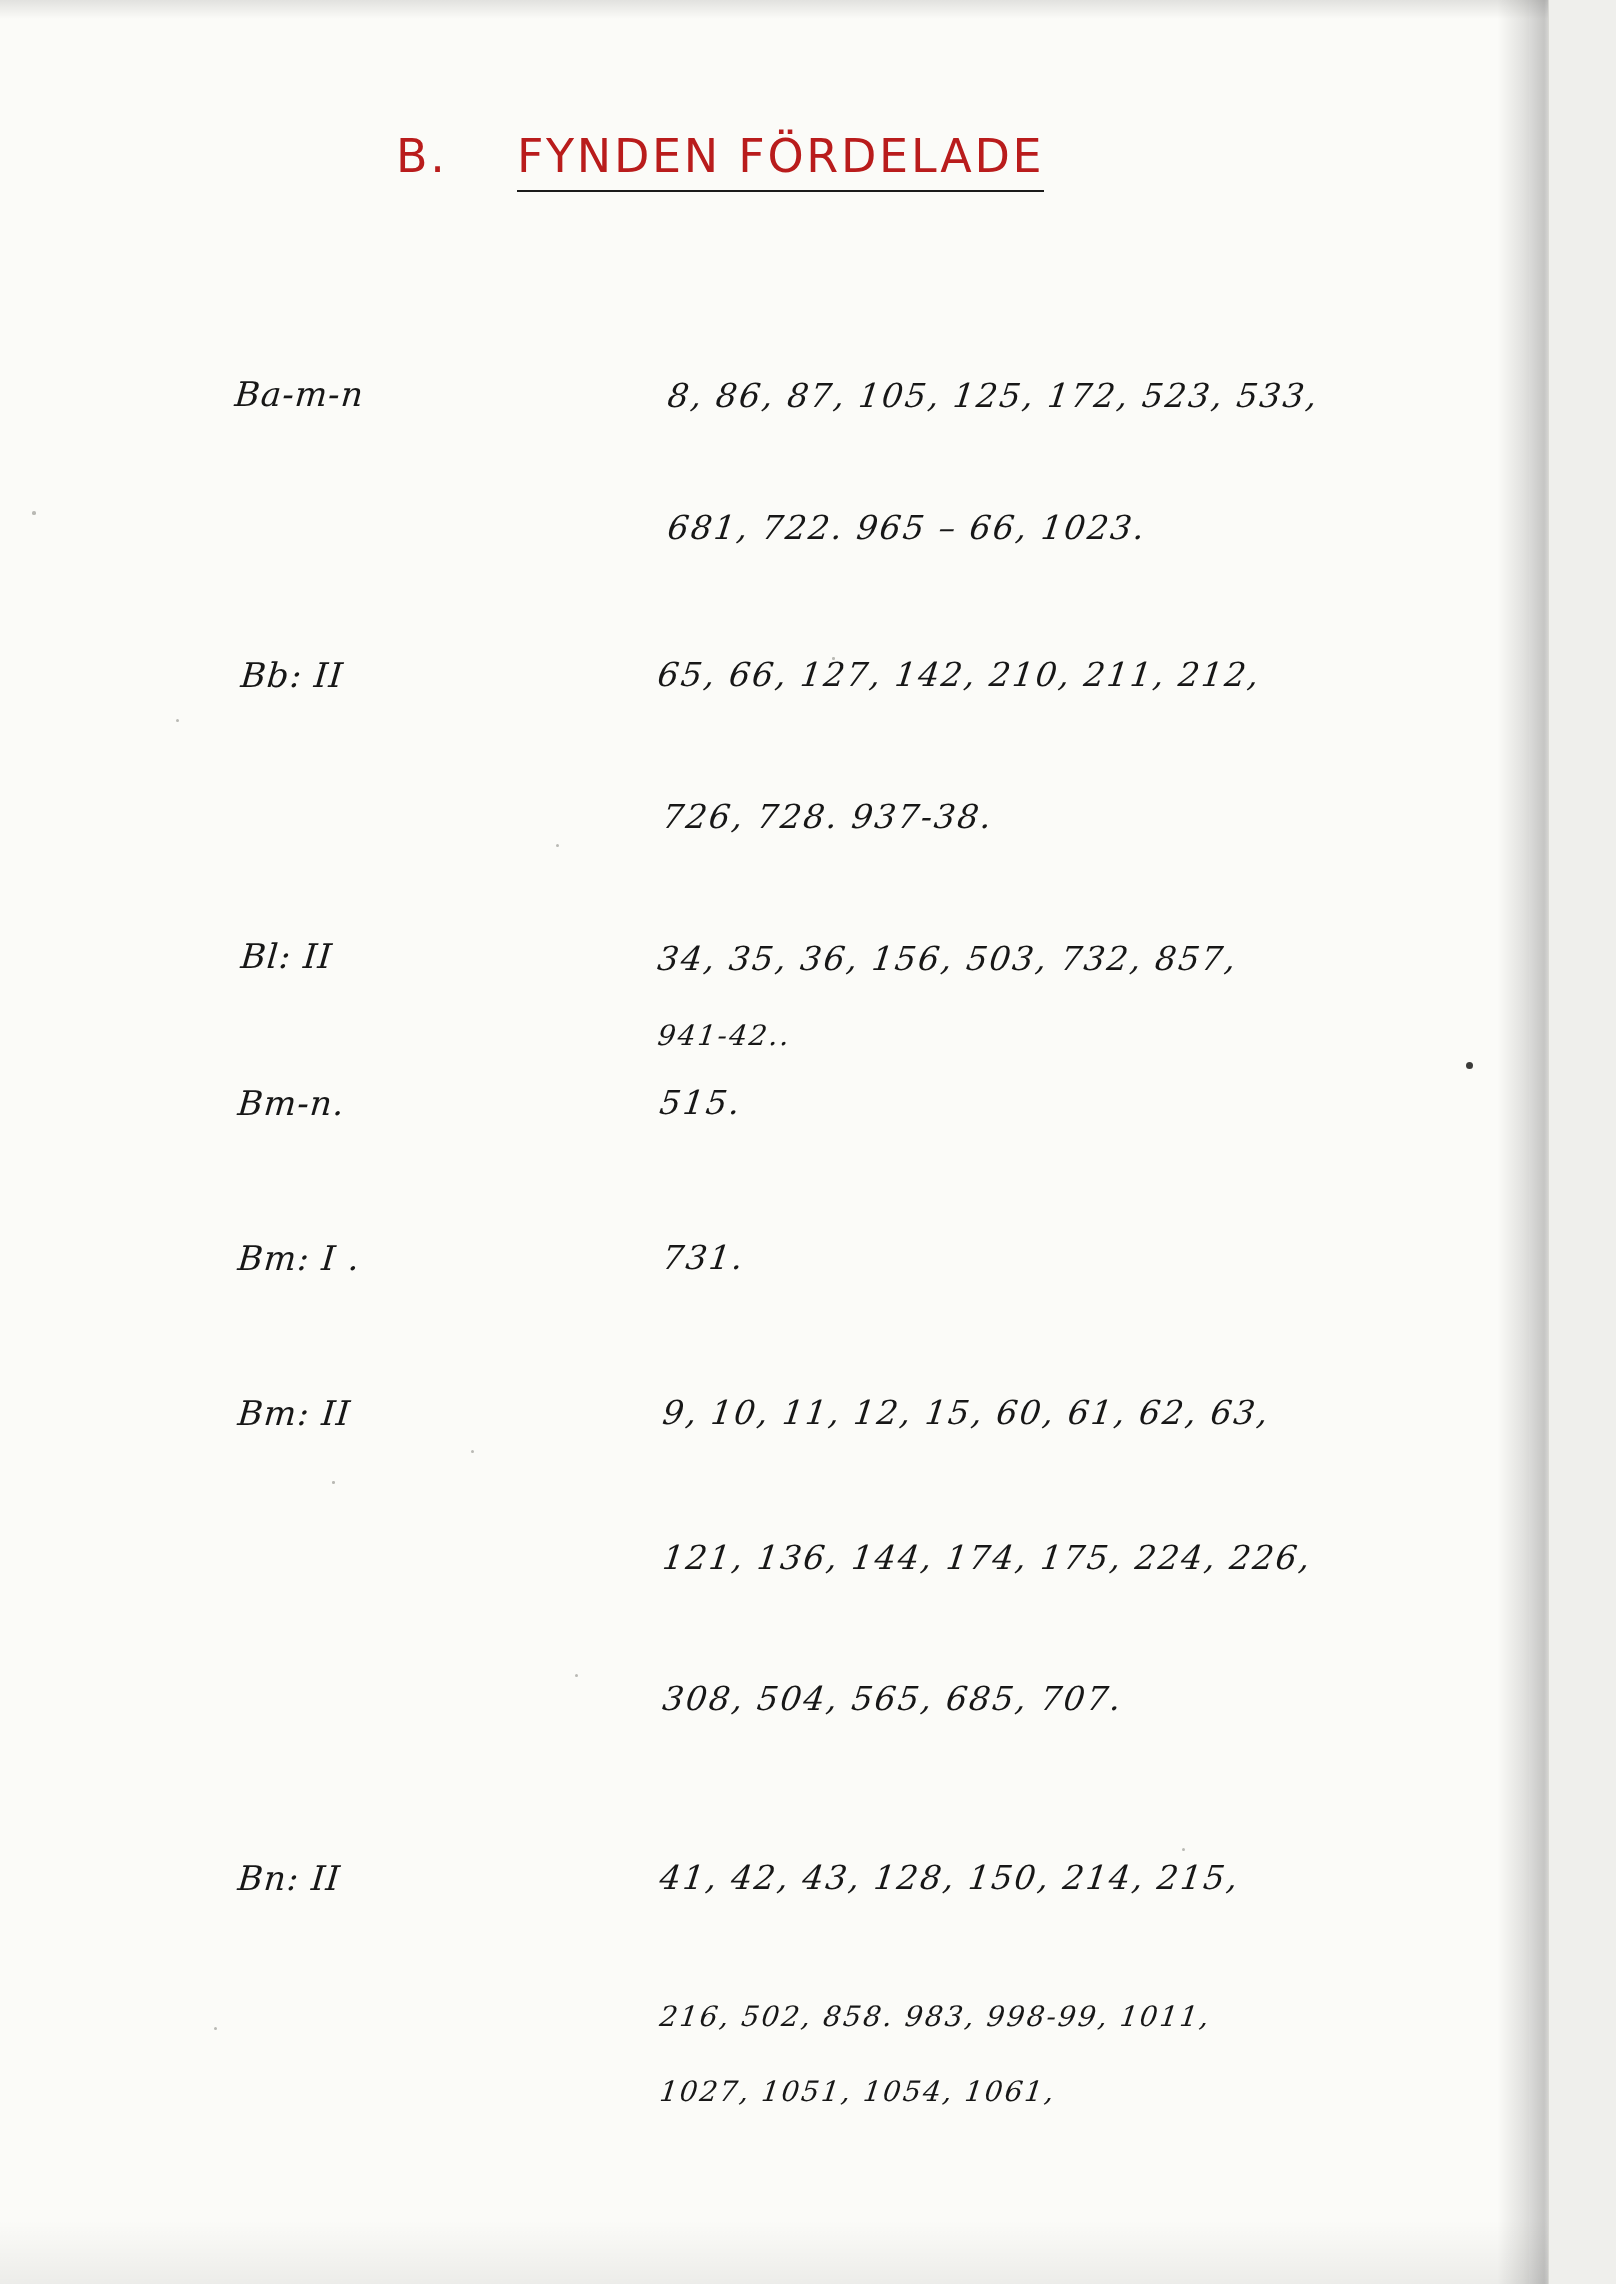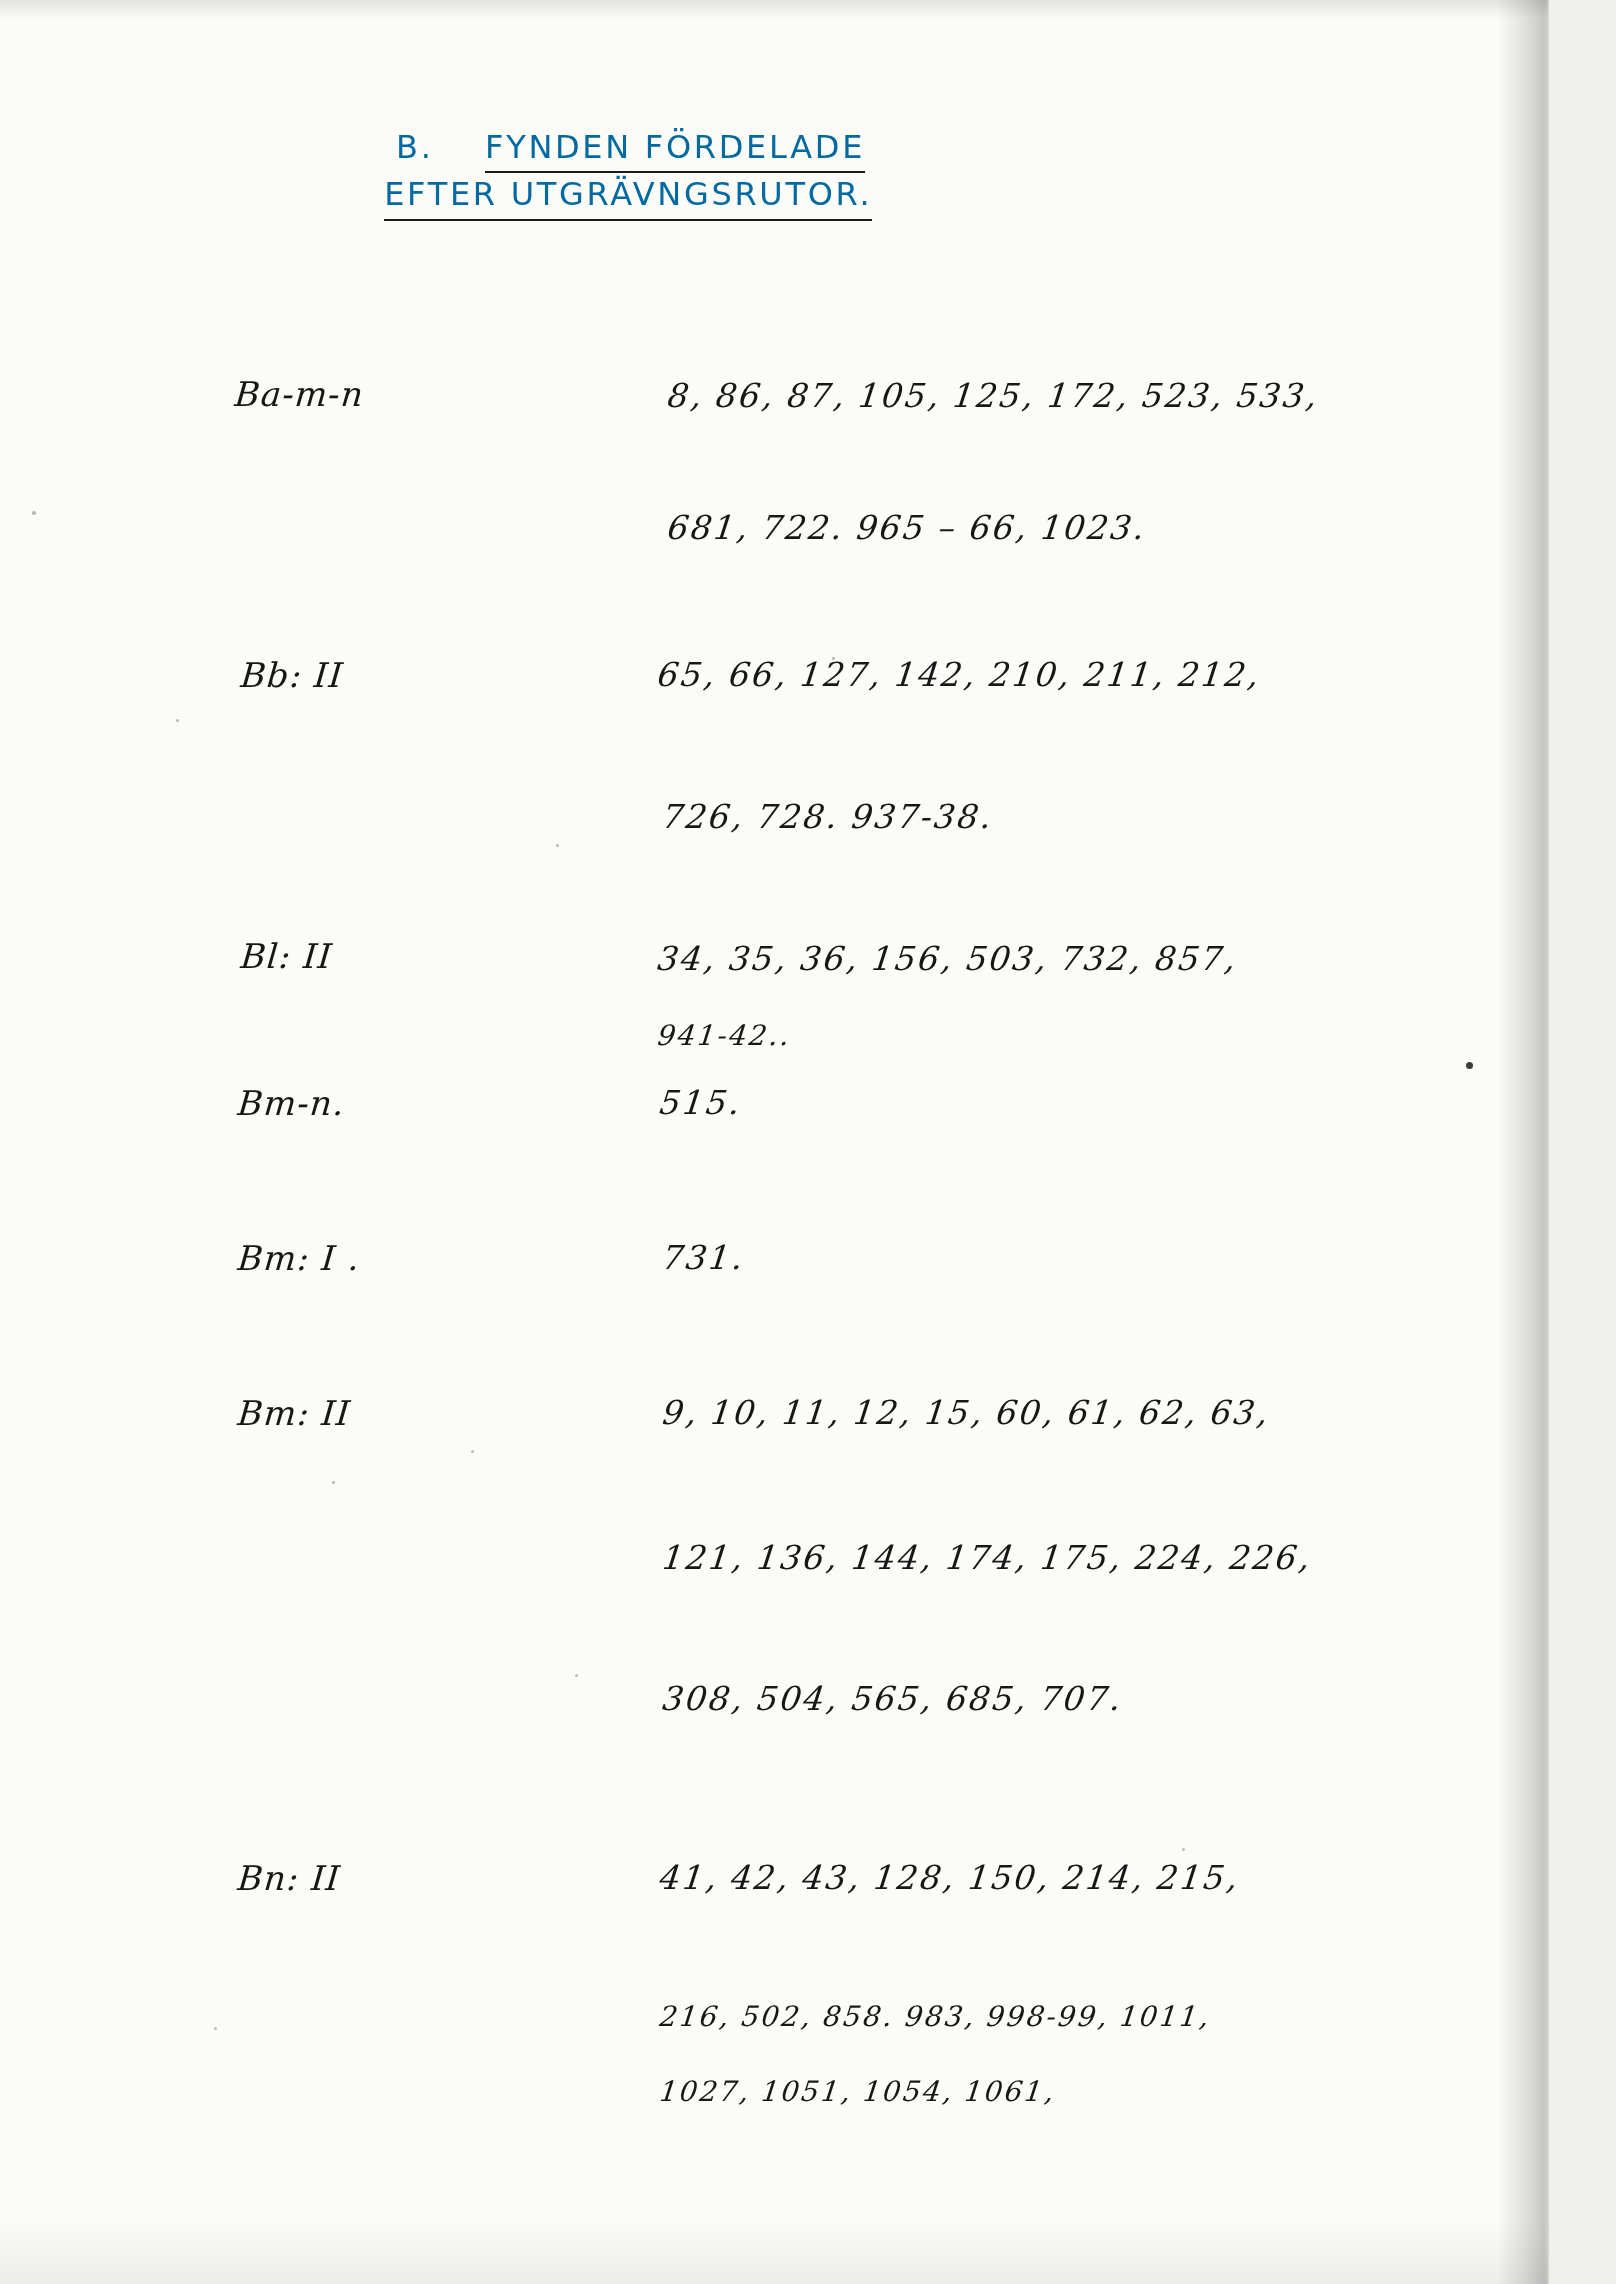--- a/index.html
+++ b/index.html
@@ -56,23 +56,23 @@
     width: 1617px; height: 64px;
     background: linear-gradient(to top, rgba(0,0,0,0.06), rgba(0,0,0,0));
   }
 
   
   .heading {
     position: absolute;
     left: 396px;
     top: 126px;
     width: 1016px;
-    color: #0369a1;
+    color: #b91c1c;
     font-family: "DejaVu Sans", sans-serif;
-    font-size: 32px;
+    font-size: 46px;
     letter-spacing: 2.7px;
     line-height: 1.32;
     font-weight: 400;
   }
   .heading .line1 { white-space: nowrap; }
   .heading .line2 { white-space: nowrap; margin-left: -11.8px; }
   .h-letter {
     display: inline-block;
   }
   .underline-text {
@@ -128,23 +128,20 @@
 
   <div class="paper"></div>
   <div class="top-edge-shadow"></div>
   <div class="bottom-edge-shadow"></div>
 
   <div class="heading">
     <div class="line1">
       <span class="h-letter">B.</span>
       &nbsp;&nbsp;
       <span class="underline-text">FYNDEN FÖRDELADE</span>
-    </div>
-    <div class="line2">
-      <span class="underline-text">EFTER UTGRÄVNGSRUTOR.</span>
     </div>
   </div>
 
   <div class="entries">
 
     <div class="entry">
       <div class="label" style="left:235px; top:21.4px;">Ba-m-n</div>
       <div class="values" style="left:668px; top:22.5px;">8,  86,  87,  105, 125, 172, 523, 533,</div>
       <div class="values" style="left:668px; top:155px;">681, 722.  965 – 66, 1023.</div>
     </div>

